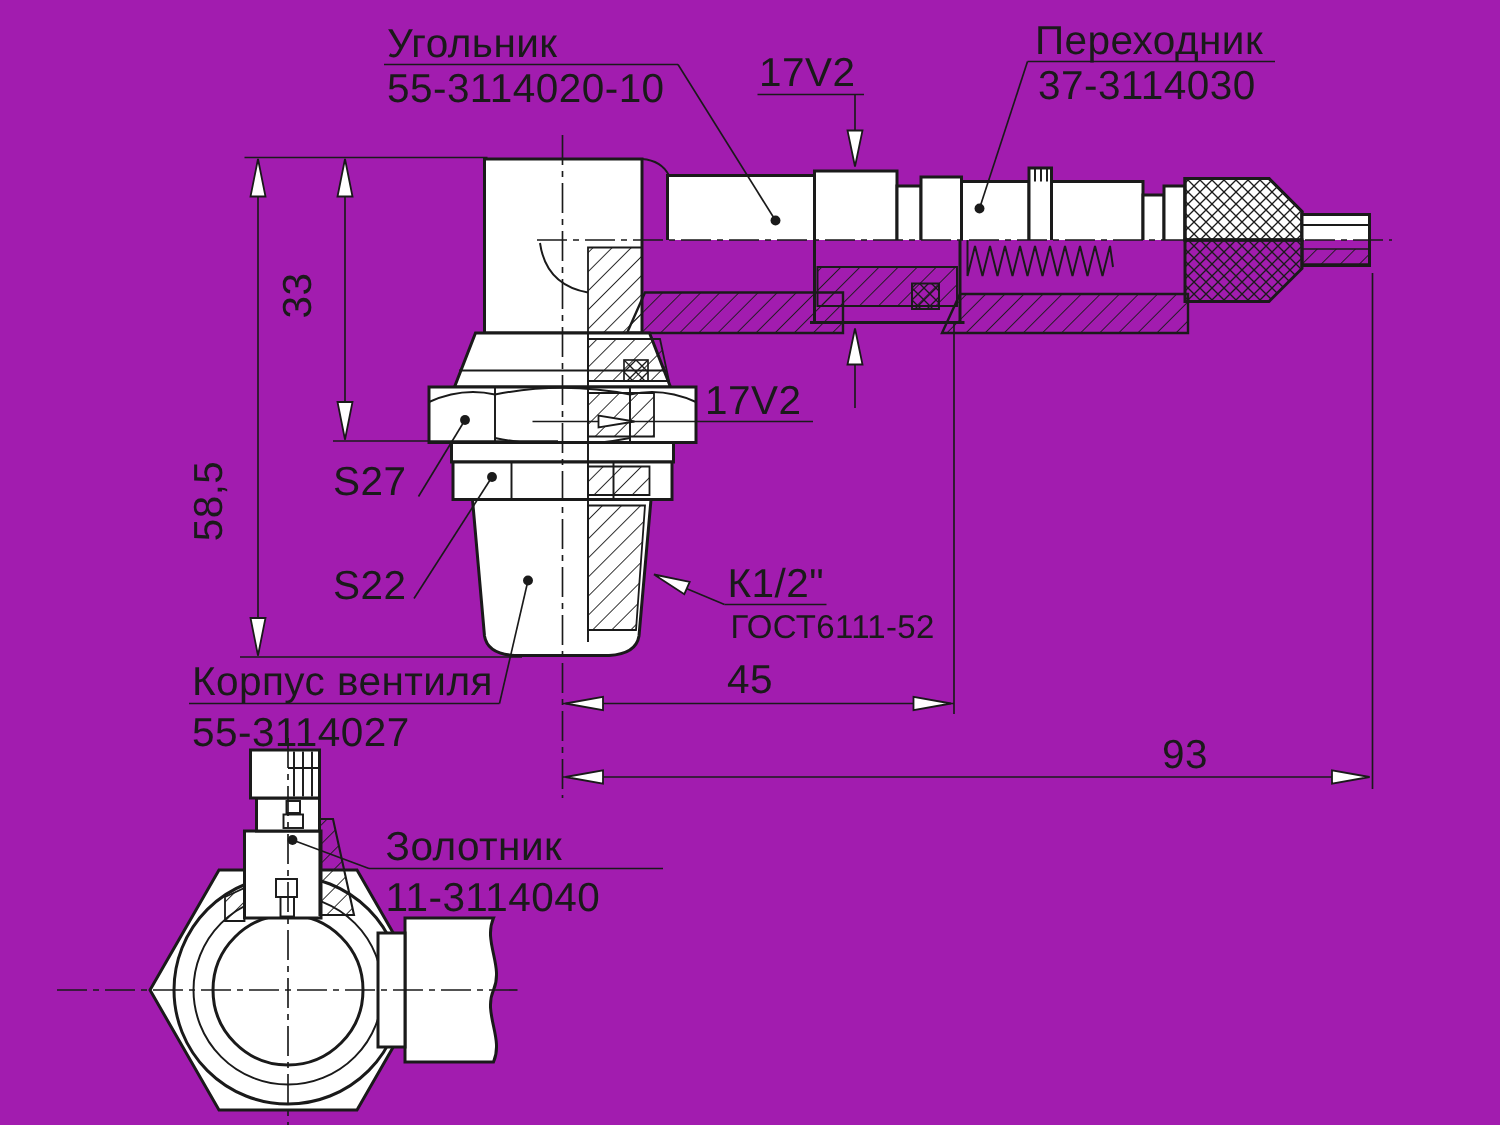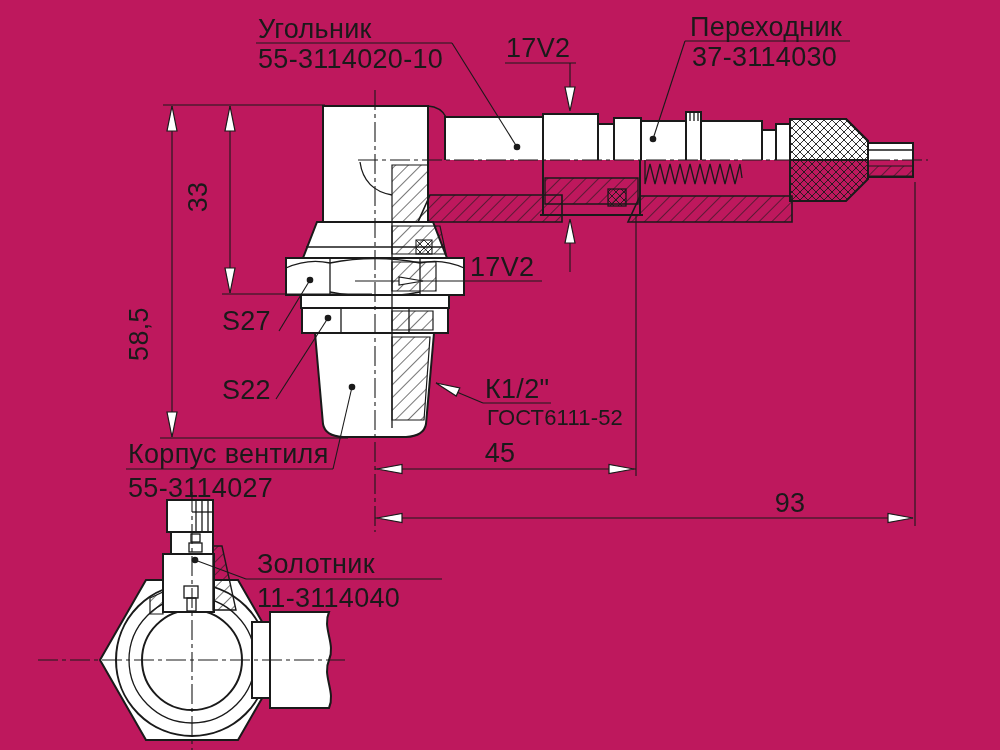--- a/index.html
+++ b/index.html
@@ -1,16 +1,16 @@
 <!DOCTYPE html>
 <html><head>
 <meta charset="utf-8">
 <style>
   html,body{margin:0;padding:0;background:#ffffff;}
-  .canvas{position:relative;width:1000px;height:750px;background:#be185d;overflow:hidden;
+  .canvas{position:relative;width:1000px;height:750px;background:#a21caf;overflow:hidden;
           font-family:"Liberation Sans",sans-serif;}
   svg{position:absolute;left:0;top:0;}
   text{fill:#1a1a1a;font-family:"Liberation Sans",sans-serif;}
   .lbl{font-size:27px;letter-spacing:.3px;}
   .lbl-sm{font-size:22px;letter-spacing:.2px;}
   .outline{fill:#ffffff;stroke:#1a1a1a;stroke-width:2;}
   .outline-nf{fill:none;stroke:#1a1a1a;stroke-width:2;}
   .thin{fill:none;stroke:#1a1a1a;stroke-width:1.3;}
   .dim{fill:none;stroke:#1a1a1a;stroke-width:1.1;}
   .arrow{fill:#ffffff;stroke:#1a1a1a;stroke-width:1.2;}

